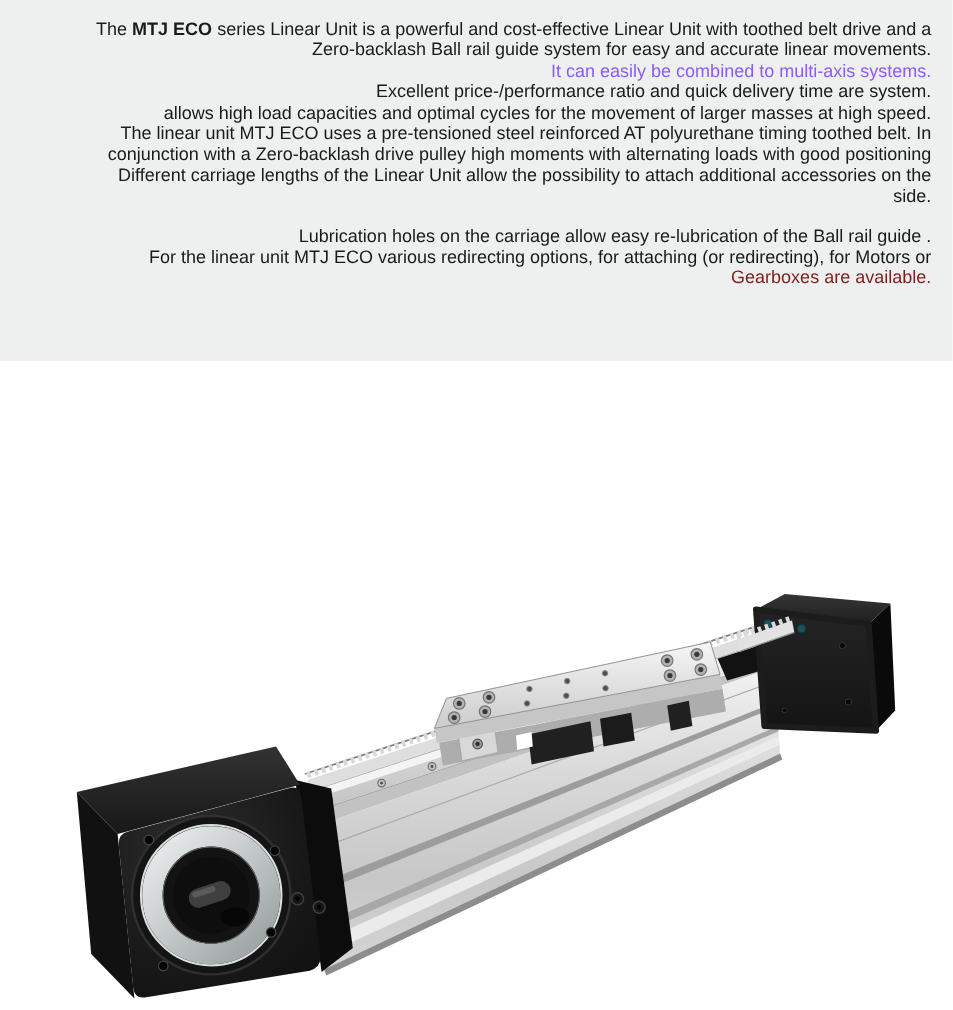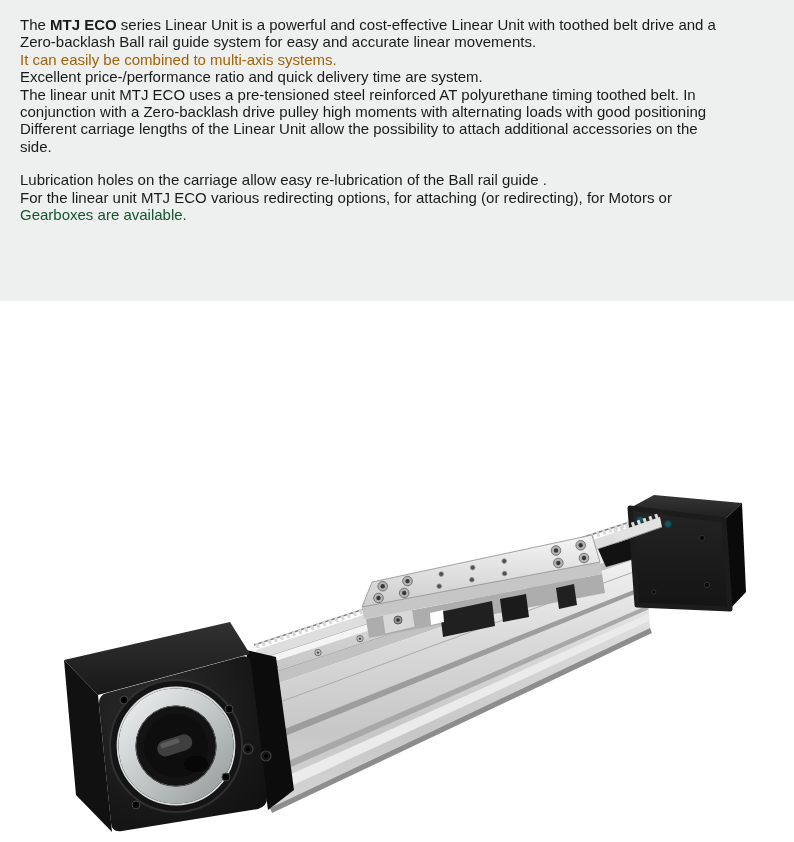--- a/index.html
+++ b/index.html
@@ -15,46 +15,48 @@
     width:794px;height:301px;
     background:#eeefef;
     box-sizing:border-box;
     padding:16px 18px 0 20px;
   }
   .desc-line{
     font-size:15px;
     line-height:17.4px;
     color:#1a1a1a;
     white-space:nowrap;
+    text-align:right;
   }
   .desc-line b{font-weight:bold;}
   .figure{
     position:absolute;top:470px;left:0;
     width:794px;height:372px;
   }
   .figure svg{display:block;}
 </style>
 </head>
 <body>
 
 <div class="page">
 
   <div class="desc-panel" style="background: rgb(238, 239, 239);">
     <div>
         <div class="desc-line" style="color: rgb(26, 26, 26);"><span>The </span><b>MTJ ECO</b><span> series Linear Unit is a powerful and cost-effective Linear Unit with toothed belt drive and a</span></div>
         <div class="desc-line" style="color: rgb(26, 26, 26);"><span>Zero-backlash Ball rail guide system for easy and accurate linear movements.</span></div>
-        <div class="desc-line" style="color: #a16207;"><span>It can easily be combined to multi-axis systems.</span></div>
+        <div class="desc-line" style="color: #8b5cf6;"><span>It can easily be combined to multi-axis systems.</span></div>
         <div class="desc-line" style="color: rgb(26, 26, 26);"><span>Excellent price-/performance ratio and quick delivery time are system.</span></div>
+        <div class="desc-line" style="color: rgb(26, 26, 26);"><span>allows high load capacities and optimal cycles for the movement of larger masses at high speed.</span></div>
         <div class="desc-line" style="color: rgb(26, 26, 26);"><span>The linear unit MTJ ECO uses a pre-tensioned steel reinforced AT polyurethane timing toothed belt. In</span></div>
         <div class="desc-line" style="color: rgb(26, 26, 26);"><span>conjunction with a Zero-backlash drive pulley high moments with alternating loads with good positioning</span></div>
         <div class="desc-line" style="color: rgb(26, 26, 26);"><span>Different carriage lengths of the Linear Unit allow the possibility to attach additional accessories on the</span></div>
         <div class="desc-line" style="color: rgb(26, 26, 26);"><span>side.</span></div>
         <div class="desc-line" style="color: rgb(26, 26, 26); margin-top: 16px;"><span>Lubrication holes on the carriage allow easy re-lubrication of the Ball rail guide .</span></div>
         <div class="desc-line" style="color: rgb(26, 26, 26);"><span>For the linear unit MTJ ECO various redirecting options, for attaching (or redirecting), for Motors or</span></div>
-        <div class="desc-line" style="color: #14532d;"><span>Gearboxes are available.</span></div>
+        <div class="desc-line" style="color: #7f1d1d;"><span>Gearboxes are available.</span></div>
       </div>
   </div>
 
   <div class="figure">
     <svg width="794" height="372" viewBox="0 470 794 372" xmlns="http://www.w3.org/2000/svg" role="img" aria-label="3D rendering of the MTJ ECO linear unit: aluminum profile with toothed belt, ball rail guide carriage and black end blocks">
       <defs>
         <linearGradient id="faceGrad" x1="0" y1="0" x2="0" y2="1">
           <stop offset="0" stop-color="#f2f2f2"></stop>
           <stop offset="0.35" stop-color="#d9d9d9"></stop>
           <stop offset="0.7" stop-color="#c7c7c7"></stop>

